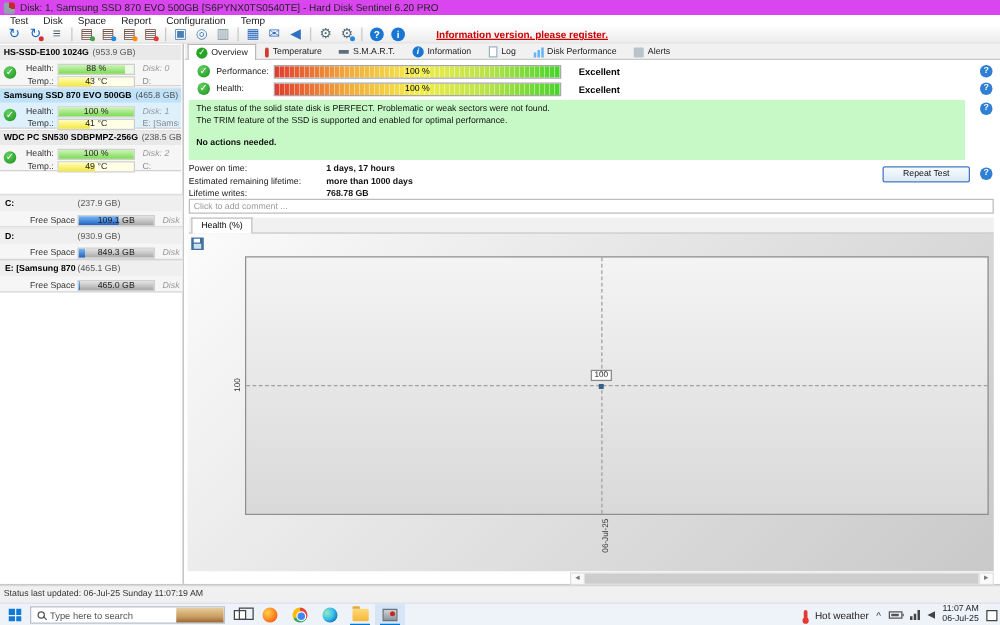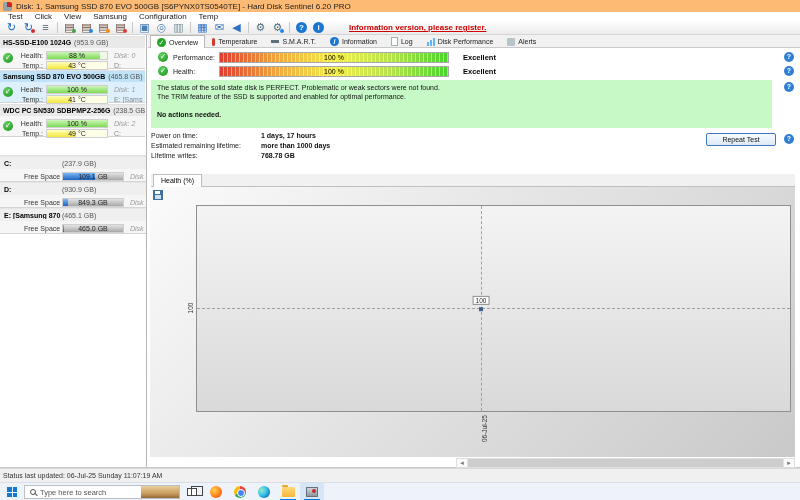--- a/index.html
+++ b/index.html
@@ -1,21 +1,21 @@
 <!DOCTYPE html>
 <html><head>
 <meta charset="utf-8">
 <style>
   *{margin:0;padding:0;box-sizing:border-box;}
   html,body{width:800px;height:500px;overflow:hidden;}
   body{font-family:"Liberation Sans","DejaVu Sans",sans-serif;font-size:8px;color:#000;background:#fff;}
   #app{position:relative;width:800px;height:500px;background:#fff;}
 
   
-  .titlebar{position:absolute;top:0;left:0;right:0;height:12px;background:#fdba74;display:flex;align-items:center;gap:4px;padding-left:3px;}
+  .titlebar{position:absolute;top:0;left:0;right:0;height:12px;background:#d946ef;display:flex;align-items:center;gap:4px;padding-left:3px;}
   .app-logo{width:9px;height:9px;border-radius:2px;background:conic-gradient(#c62828 0 28%,#90a4ae 28% 100%);flex:0 0 auto;}
   .title-text{font-size:8px;color:#222;white-space:nowrap;}
 
   
   .menubar{position:absolute;top:12px;left:0;right:0;height:9px;background:#fff;display:flex;align-items:center;padding-left:2px;}
   .menu-item{font-size:8px;color:#222;padding:0 6px;cursor:default;}
 
   
   .toolbar{position:absolute;top:21px;left:0;right:0;height:14px;background:linear-gradient(#fdfdfd,#ececec);border-bottom:1px solid #d5d5d5;display:flex;align-items:center;padding-left:3px;}
   .tb-icon{position:relative;width:15px;height:13px;display:inline-flex;align-items:center;justify-content:center;margin:0 1px;cursor:default;}
@@ -174,23 +174,23 @@
 
 <div id="app">
 
   <div class="titlebar">
     <span class="app-logo"></span>
     <span class="title-text">Disk: 1, Samsung SSD 870 EVO 500GB [S6PYNX0TS0540TE]  -  Hard Disk Sentinel 6.20 PRO</span>
   </div>
 
   <div class="menubar">
     <span class="menu-item">Test</span>
-    <span class="menu-item">Click</span>
-    <span class="menu-item">View</span>
-    <span class="menu-item">Samsung</span>
+    <span class="menu-item">Disk</span>
+    <span class="menu-item">Space</span>
+    <span class="menu-item">Report</span>
     <span class="menu-item">Configuration</span>
     <span class="menu-item">Temp</span>
   </div>
 
   <div class="toolbar">
     <span style="display:flex;align-items:center;">
         <span class="tb-icon">
           <span class="tb-glyph" style="color: rgb(21, 101, 192);">↻</span>
         </span>
         <span class="tb-icon">
@@ -452,20 +452,21 @@
           <span class="info-value">more than 1000 days</span>
         </div>
         <div class="info-row">
           <span class="info-label">Lifetime writes:</span>
           <span class="info-value">768.78 GB</span>
         </div>
       </div>
       <button class="repeat-btn">Repeat Test</button>
       <span class="help-circle hc-abs" style="top:99px;">?</span>
 
+      <input class="comment-input" type="text" placeholder="Click to add comment ..." style="">
 
       <div class="chart-tabstrip">
         <span class="chart-tab">Health (%)</span>
       </div>
 
       <div class="chart-region">
         <span class="save-icon"></span>
         <div class="plot">
           <div class="grid-h"></div>
           <div class="grid-v"></div>
@@ -515,14 +516,31 @@
       <span class="task-app">
           <span class="ico-edge"></span>
         </span>
       <span class="task-app running">
           <span class="ico-folder"></span>
         </span>
       <span class="task-app running active-app">
           <span class="ico-hds"></span>
         </span>
     </div>
+    <div class="tb-right">
+      <span class="thermo"></span>
+      <span class="weather-label">Hot weather</span>
+      <span class="tray-chevron">^</span>
+      <span class="battery"></span>
+      <span class="net">
+          <i style="height:3px"></i>
+          <i style="height:5px"></i>
+          <i style="height:8px"></i>
+        </span>
+      <span class="vol"></span>
+      <span class="clock">
+        <div>11:07 AM</div>
+        <div>06-Jul-25</div>
+      </span>
+      <span class="notif"></span>
+    </div>
   </div>
 </div>
 
 </body></html>

